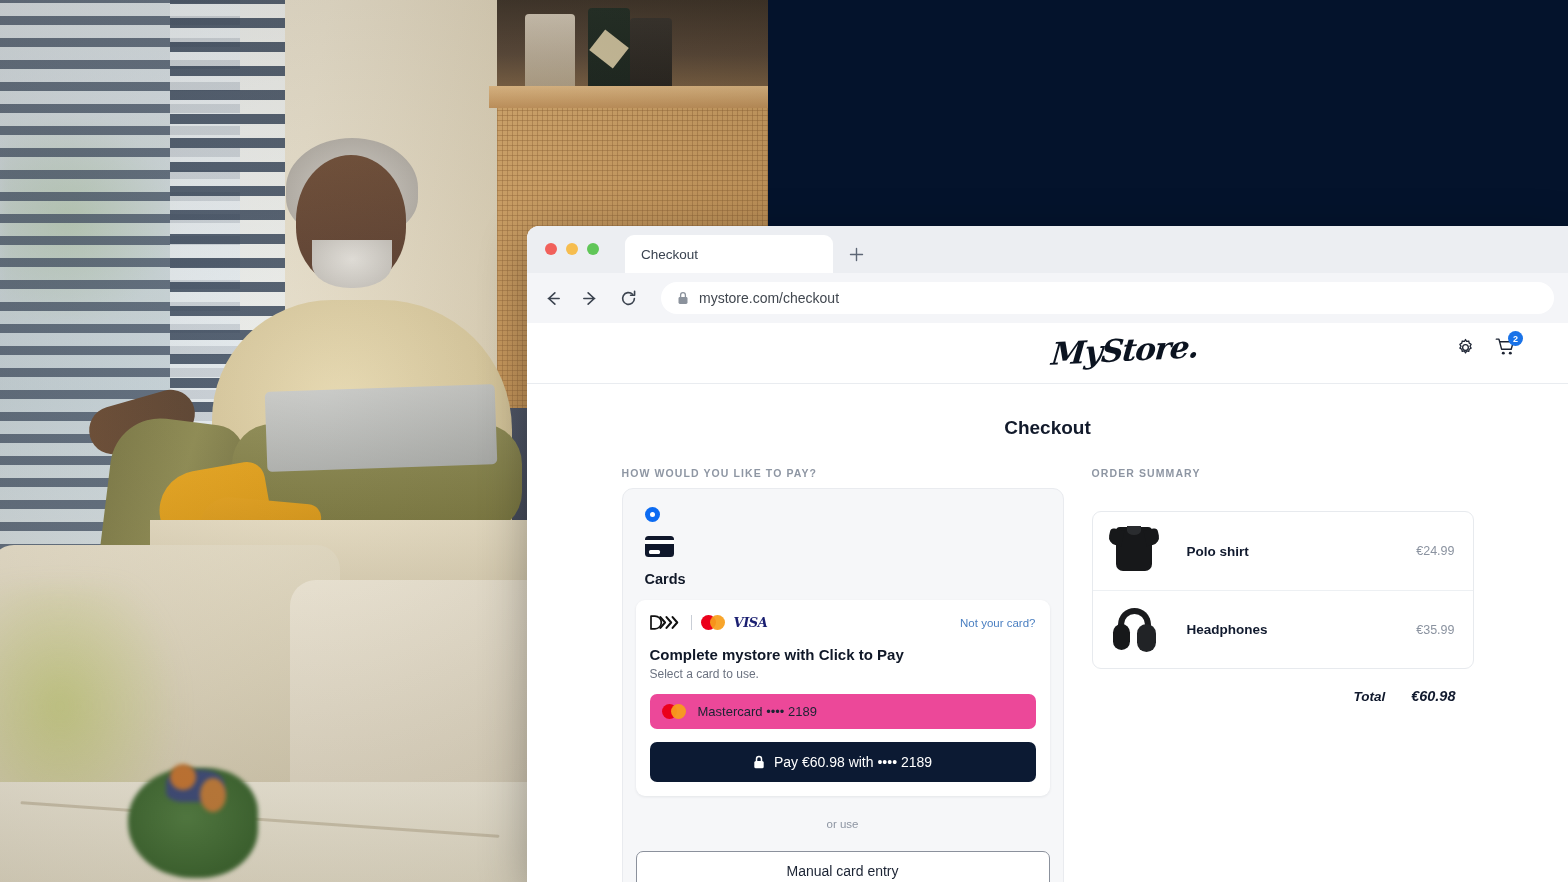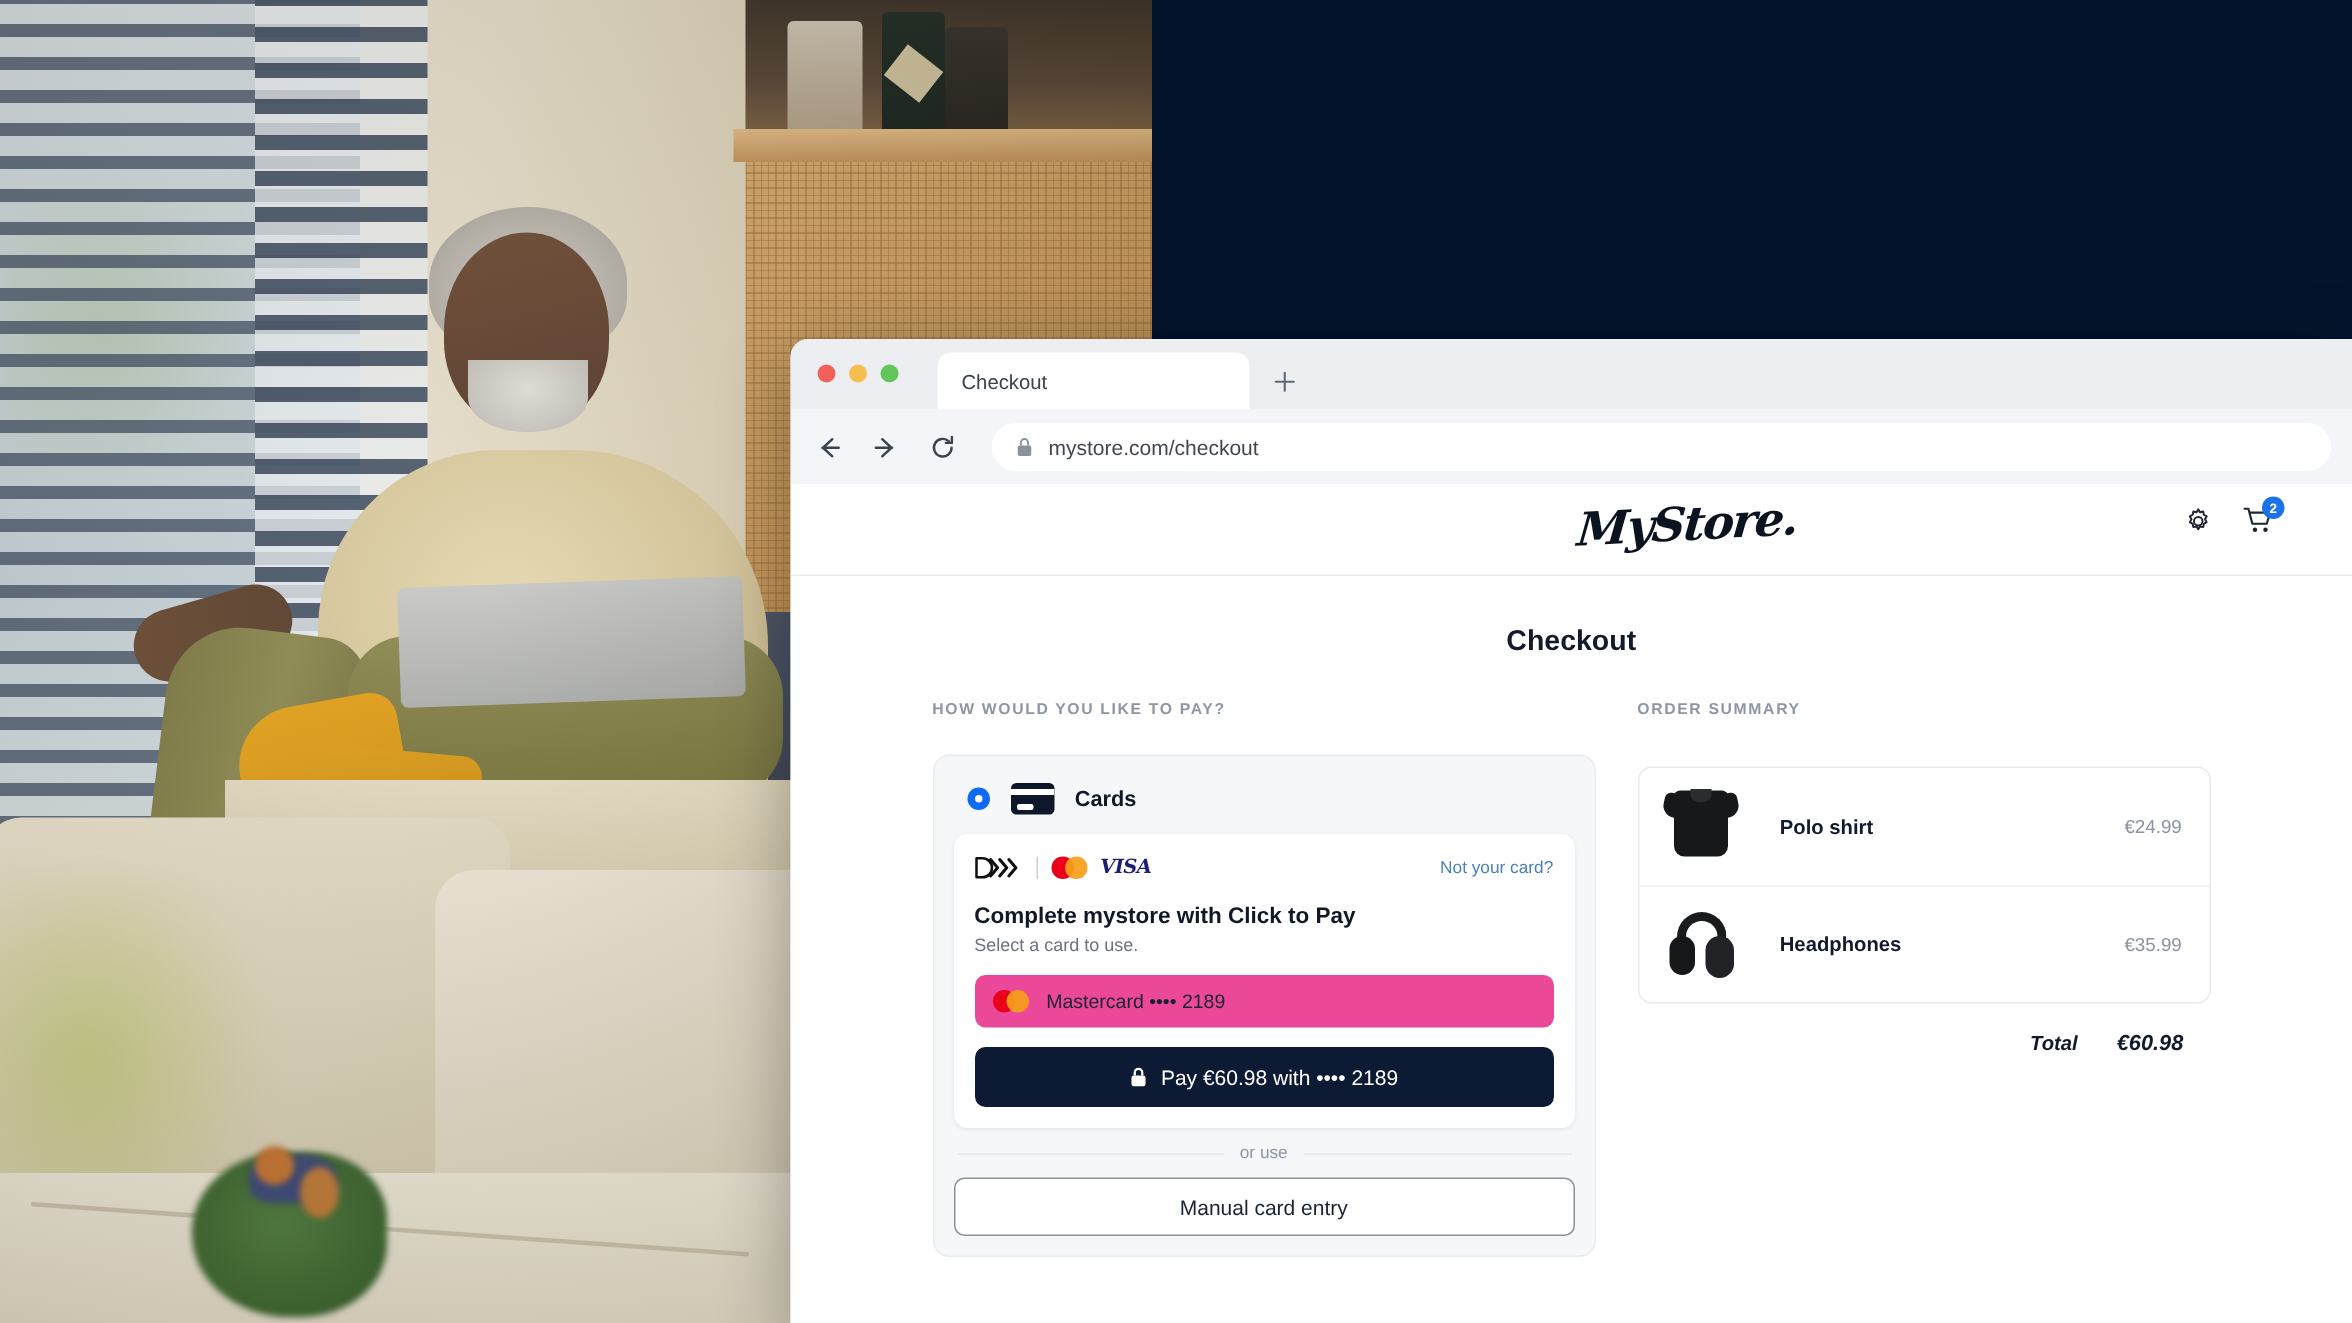--- a/index.html
+++ b/index.html
@@ -290,35 +290,36 @@
     text-align: center;
     margin-top: 33px;
     font-size: 19px; font-weight: 700; color: #121a2b;
   }
   .cols {
     display: flex; justify-content: center;
     gap: 28px; margin-top: 28px;
   }
   .sec-label {
     font-size: 10.5px; font-weight: 700; letter-spacing: 1.1px;
-    color: #8e96a3; margin-bottom: 24px;
+    color: #8e96a3; margin-bottom: 9px;
   }
   .col-left { width: 442px; }
   .col-right { width: 382px; }
 
   .pay-panel {
     background: #f6f7f9;
     border: 1px solid #e9ebef;
     border-radius: 11px;
     padding: 13px;
   }
   .method-row {
-    display: flex; align-items: center; gap: 14px;
+    display: flex; gap: 14px;
     padding: 5px 5px 13px 9px;
     cursor: pointer;
+    flex-direction: column;
   }
   .radio {
     width: 15px; height: 15px; border-radius: 50%;
     background: #0c6bf2;
     display: flex; align-items: center; justify-content: center;
   }
   .radio::after {
     content: ""; width: 5px; height: 5px; border-radius: 50%; background: #fff;
   }
   .card-icon {
@@ -369,20 +370,21 @@
     height: 40px;
     background: #0c1a33;
     border-radius: 7px;
     display: flex; align-items: center; justify-content: center; gap: 9px;
     color: #fff; font-size: 14px; font-weight: 500;
     cursor: pointer;
   }
   .orusewrap {
     display: flex; align-items: center; gap: 11px;
     margin: 11px 2px 0;
+    flex-direction: column;
   }
   .orline { flex: 1; height: 1px; background: #e3e6ea; }
   .orusetxt { font-size: 11.5px; color: #8d95a2; }
   .manual-btn {
     margin-top: 10px;
     height: 39px;
     background: #fff;
     border: 1px solid #8b919c;
     border-radius: 7px;
     display: flex; align-items: center; justify-content: center;

